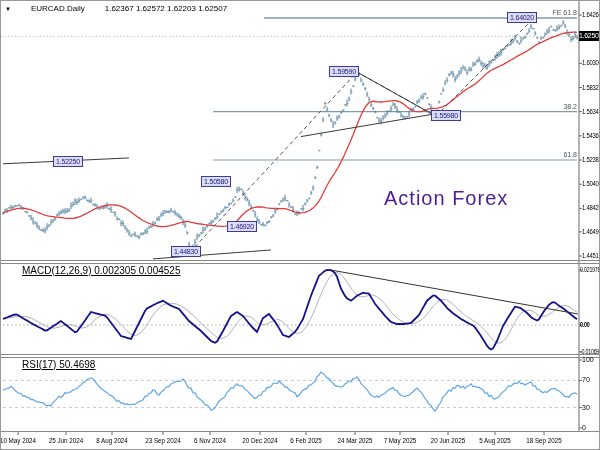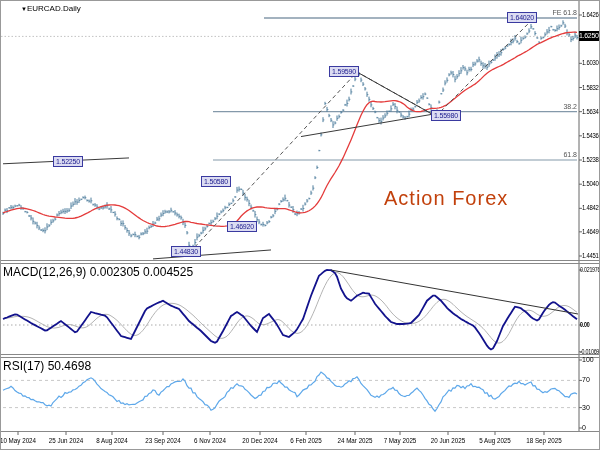--- a/index.html
+++ b/index.html
@@ -1,25 +1,25 @@
 <!DOCTYPE html>
 <html><head>
 <meta charset="utf-8">
 <style>
   html,body{margin:0;padding:0;background:#fff;}
   .chart{position:relative;width:600px;height:450px;background:#fff;
     font-family:"Liberation Sans",sans-serif;overflow:hidden;
     border:1px solid #999;box-sizing:border-box;}
   .chart svg{position:absolute;left:0;top:0;}
-  .title{position:absolute;left:20px;top:3px;font-size:8px;color:#000;
-    display:flex;gap:0;align-items:center;white-space:nowrap;z-index:5;}
+  .title{position:absolute;left:4px;top:3px;font-size:8px;color:#000;
+    display:flex;gap:20px;align-items:center;white-space:nowrap;z-index:5;}
   .tri{font-size:6px;line-height:1;color:#000;}
-  .wm{position:absolute;left:383px;top:186px;font-size:20px;color:#c2410c;
+  .wm{position:absolute;left:383px;top:186px;font-size:20px;color:#4c1d95;
     letter-spacing:1px;z-index:1;}
-  .plabel{position:absolute;left:2px;font-size:12px;color:#000;z-index:5;}
+  .plabel{position:absolute;left:21px;font-size:10px;color:#000;z-index:5;text-decoration:underline;}
   .macd-l{top:264px;} .rsi-l{top:358px;}
   .ptick{position:absolute;left:581px;font-size:7px;letter-spacing:-0.3px;
     color:#000;transform:scaleX(0.85);transform-origin:left;white-space:nowrap;}
   .mtick{position:absolute;left:579px;font-size:6.5px;letter-spacing:-0.3px;
     color:#000;transform:scaleX(0.82);transform-origin:left;white-space:nowrap;}
   .mtick.bold{font-weight:bold;}
   .rtick{position:absolute;left:581px;font-size:7px;color:#000;}
   .curtag{position:absolute;left:578px;width:22px;height:10px;background:#000;
     color:#fff;font-size:7px;text-align:center;line-height:10px;
     letter-spacing:-0.3px;z-index:6;}
@@ -88,20 +88,21 @@
       <line x1="354" y1="430.5" x2="354" y2="434" stroke="#666" stroke-width="1"></line>
       <line x1="399" y1="430.5" x2="399" y2="434" stroke="#666" stroke-width="1"></line>
       <line x1="447" y1="430.5" x2="447" y2="434" stroke="#666" stroke-width="1"></line>
       <line x1="494" y1="430.5" x2="494" y2="434" stroke="#666" stroke-width="1"></line>
       <line x1="543" y1="430.5" x2="543" y2="434" stroke="#666" stroke-width="1"></line>
     </svg>
 
   <div class="title">
     <span class="tri">▼</span>
     <span>EURCAD.Daily</span>
+    <span>1.62367 1.62572 1.62203 1.62507</span>
   </div>
 
   <div class="wm">Action Forex</div>
   <div class="plabel macd-l">MACD(12,26,9) 0.002305 0.004525</div>
   <div class="plabel rsi-l">RSI(17) 50.4698</div>
 
   <div id="labels">
       <div class="ptick" style="top: 10px;">1.64260</div>
       <div class="ptick" style="top: 58.3358px;">1.60300</div>
       <div class="ptick" style="top: 82.5036px;">1.58320</div>

